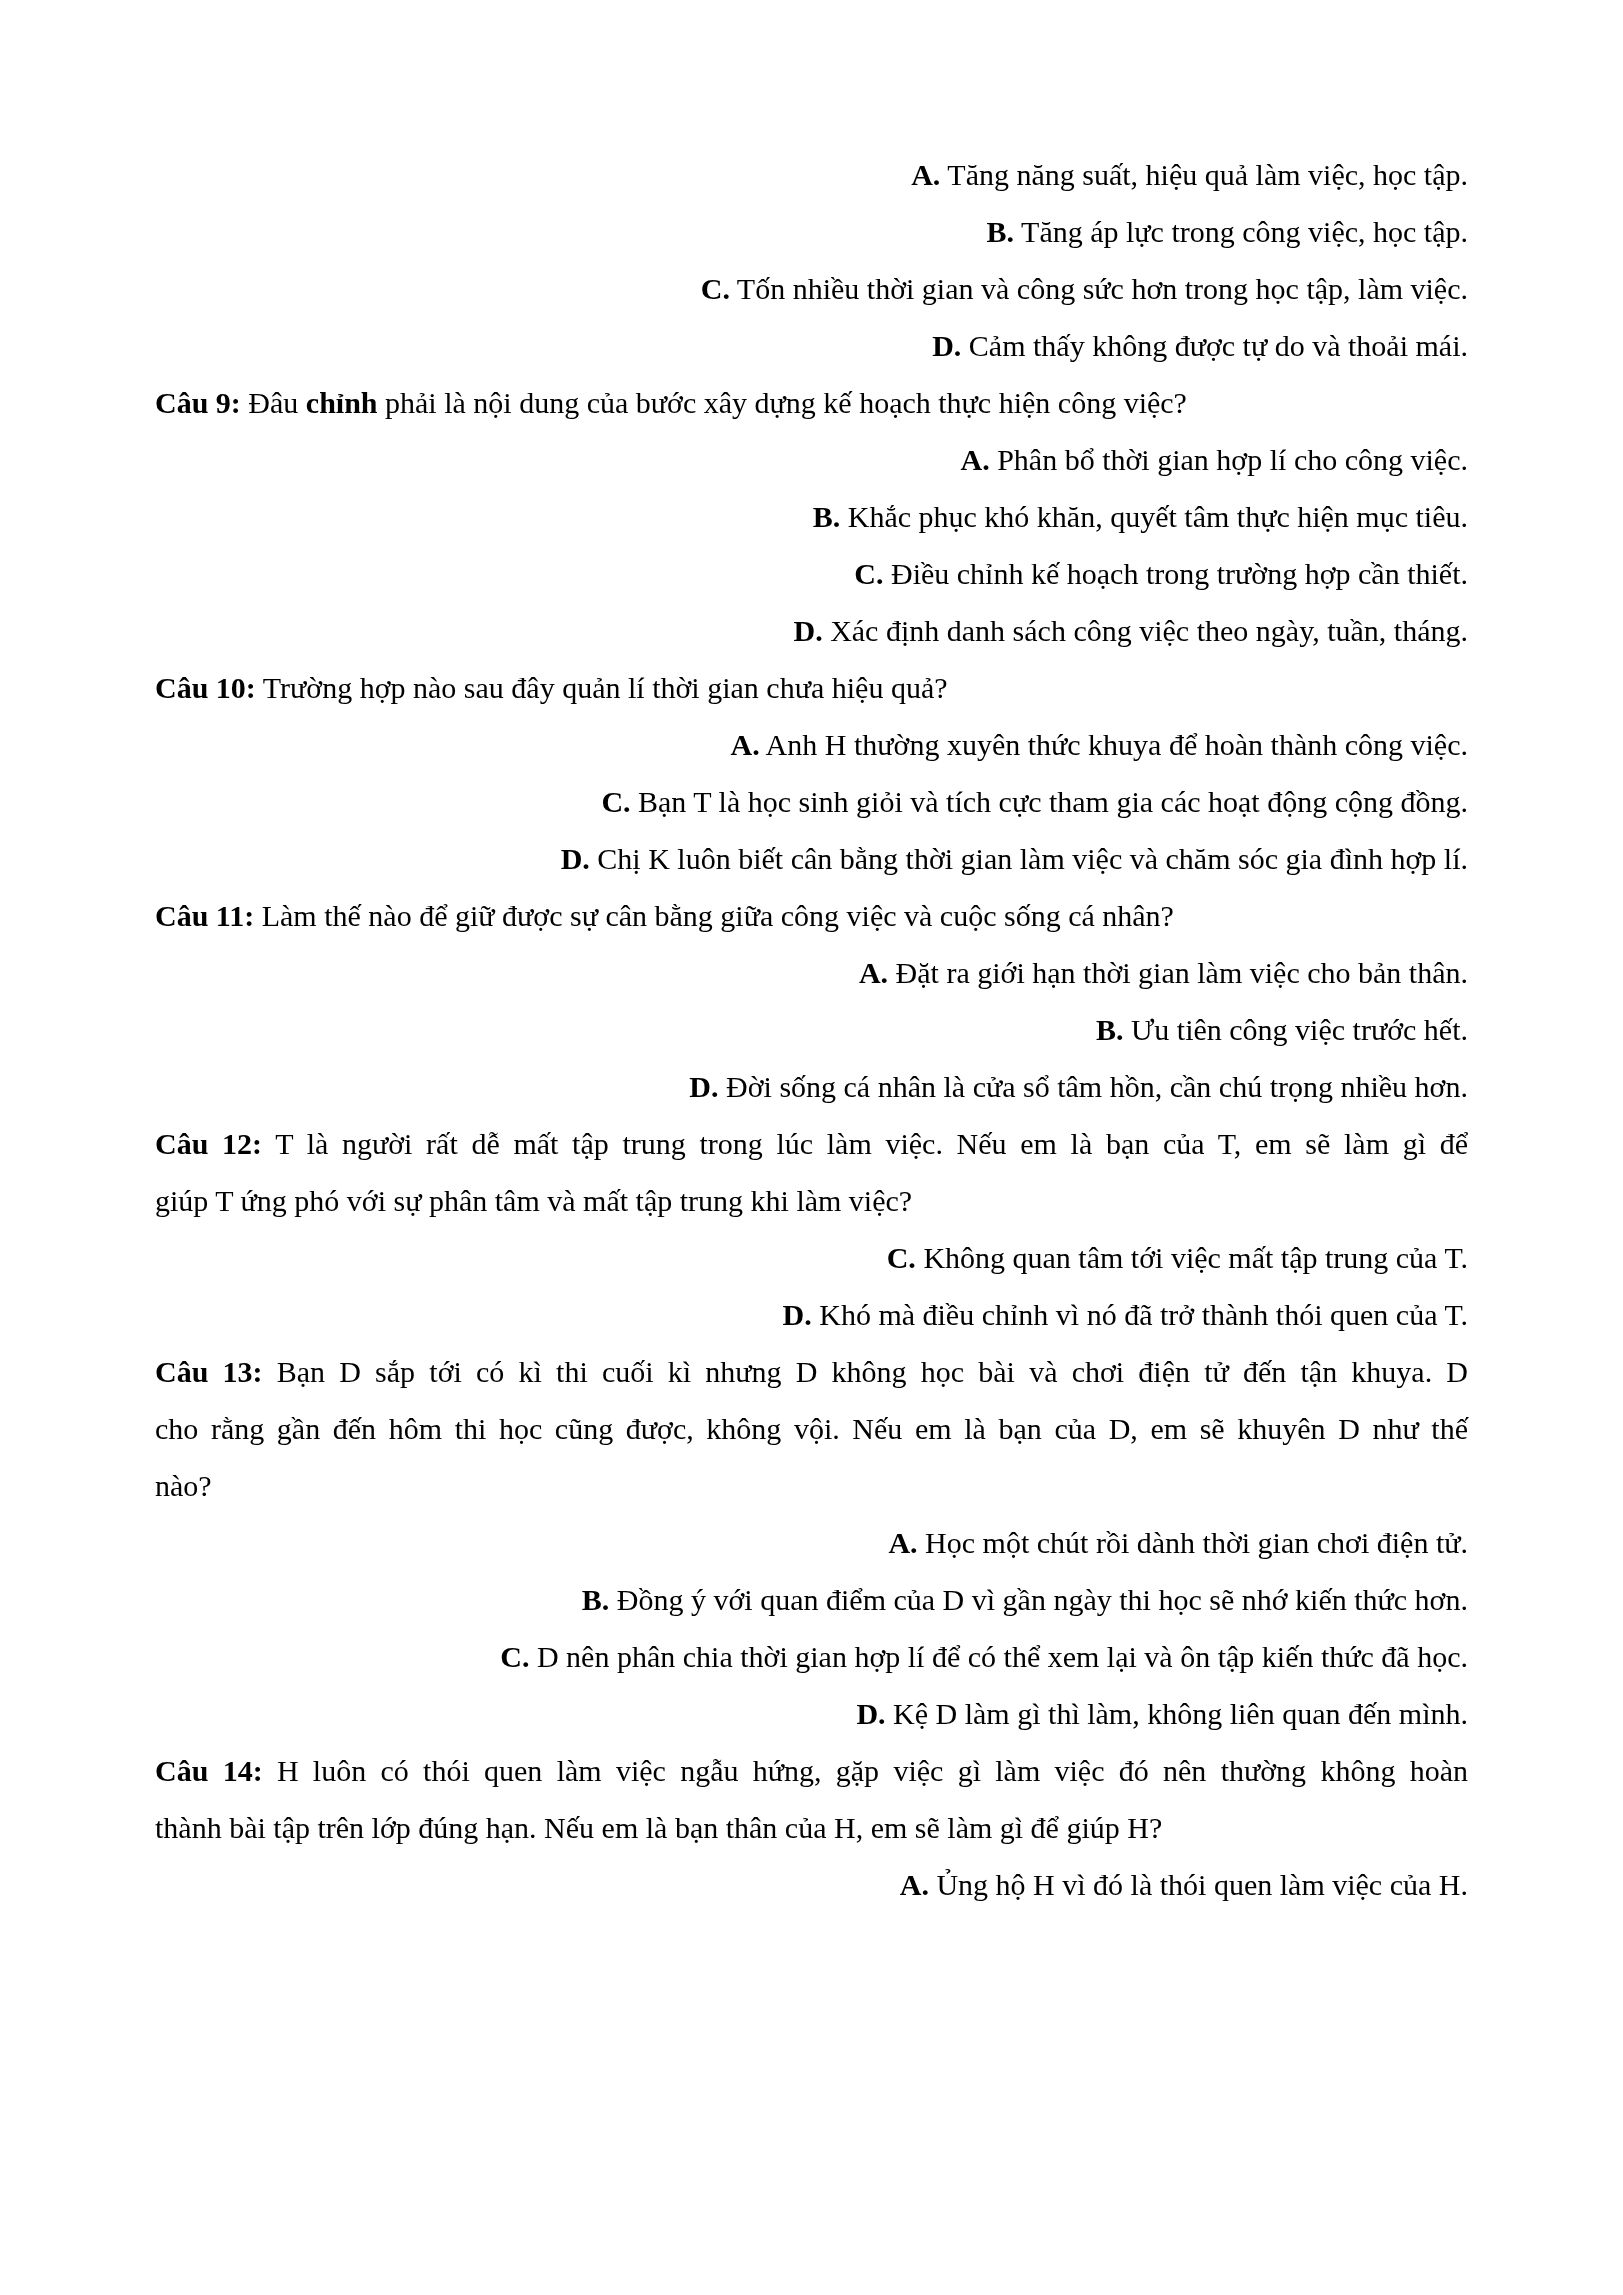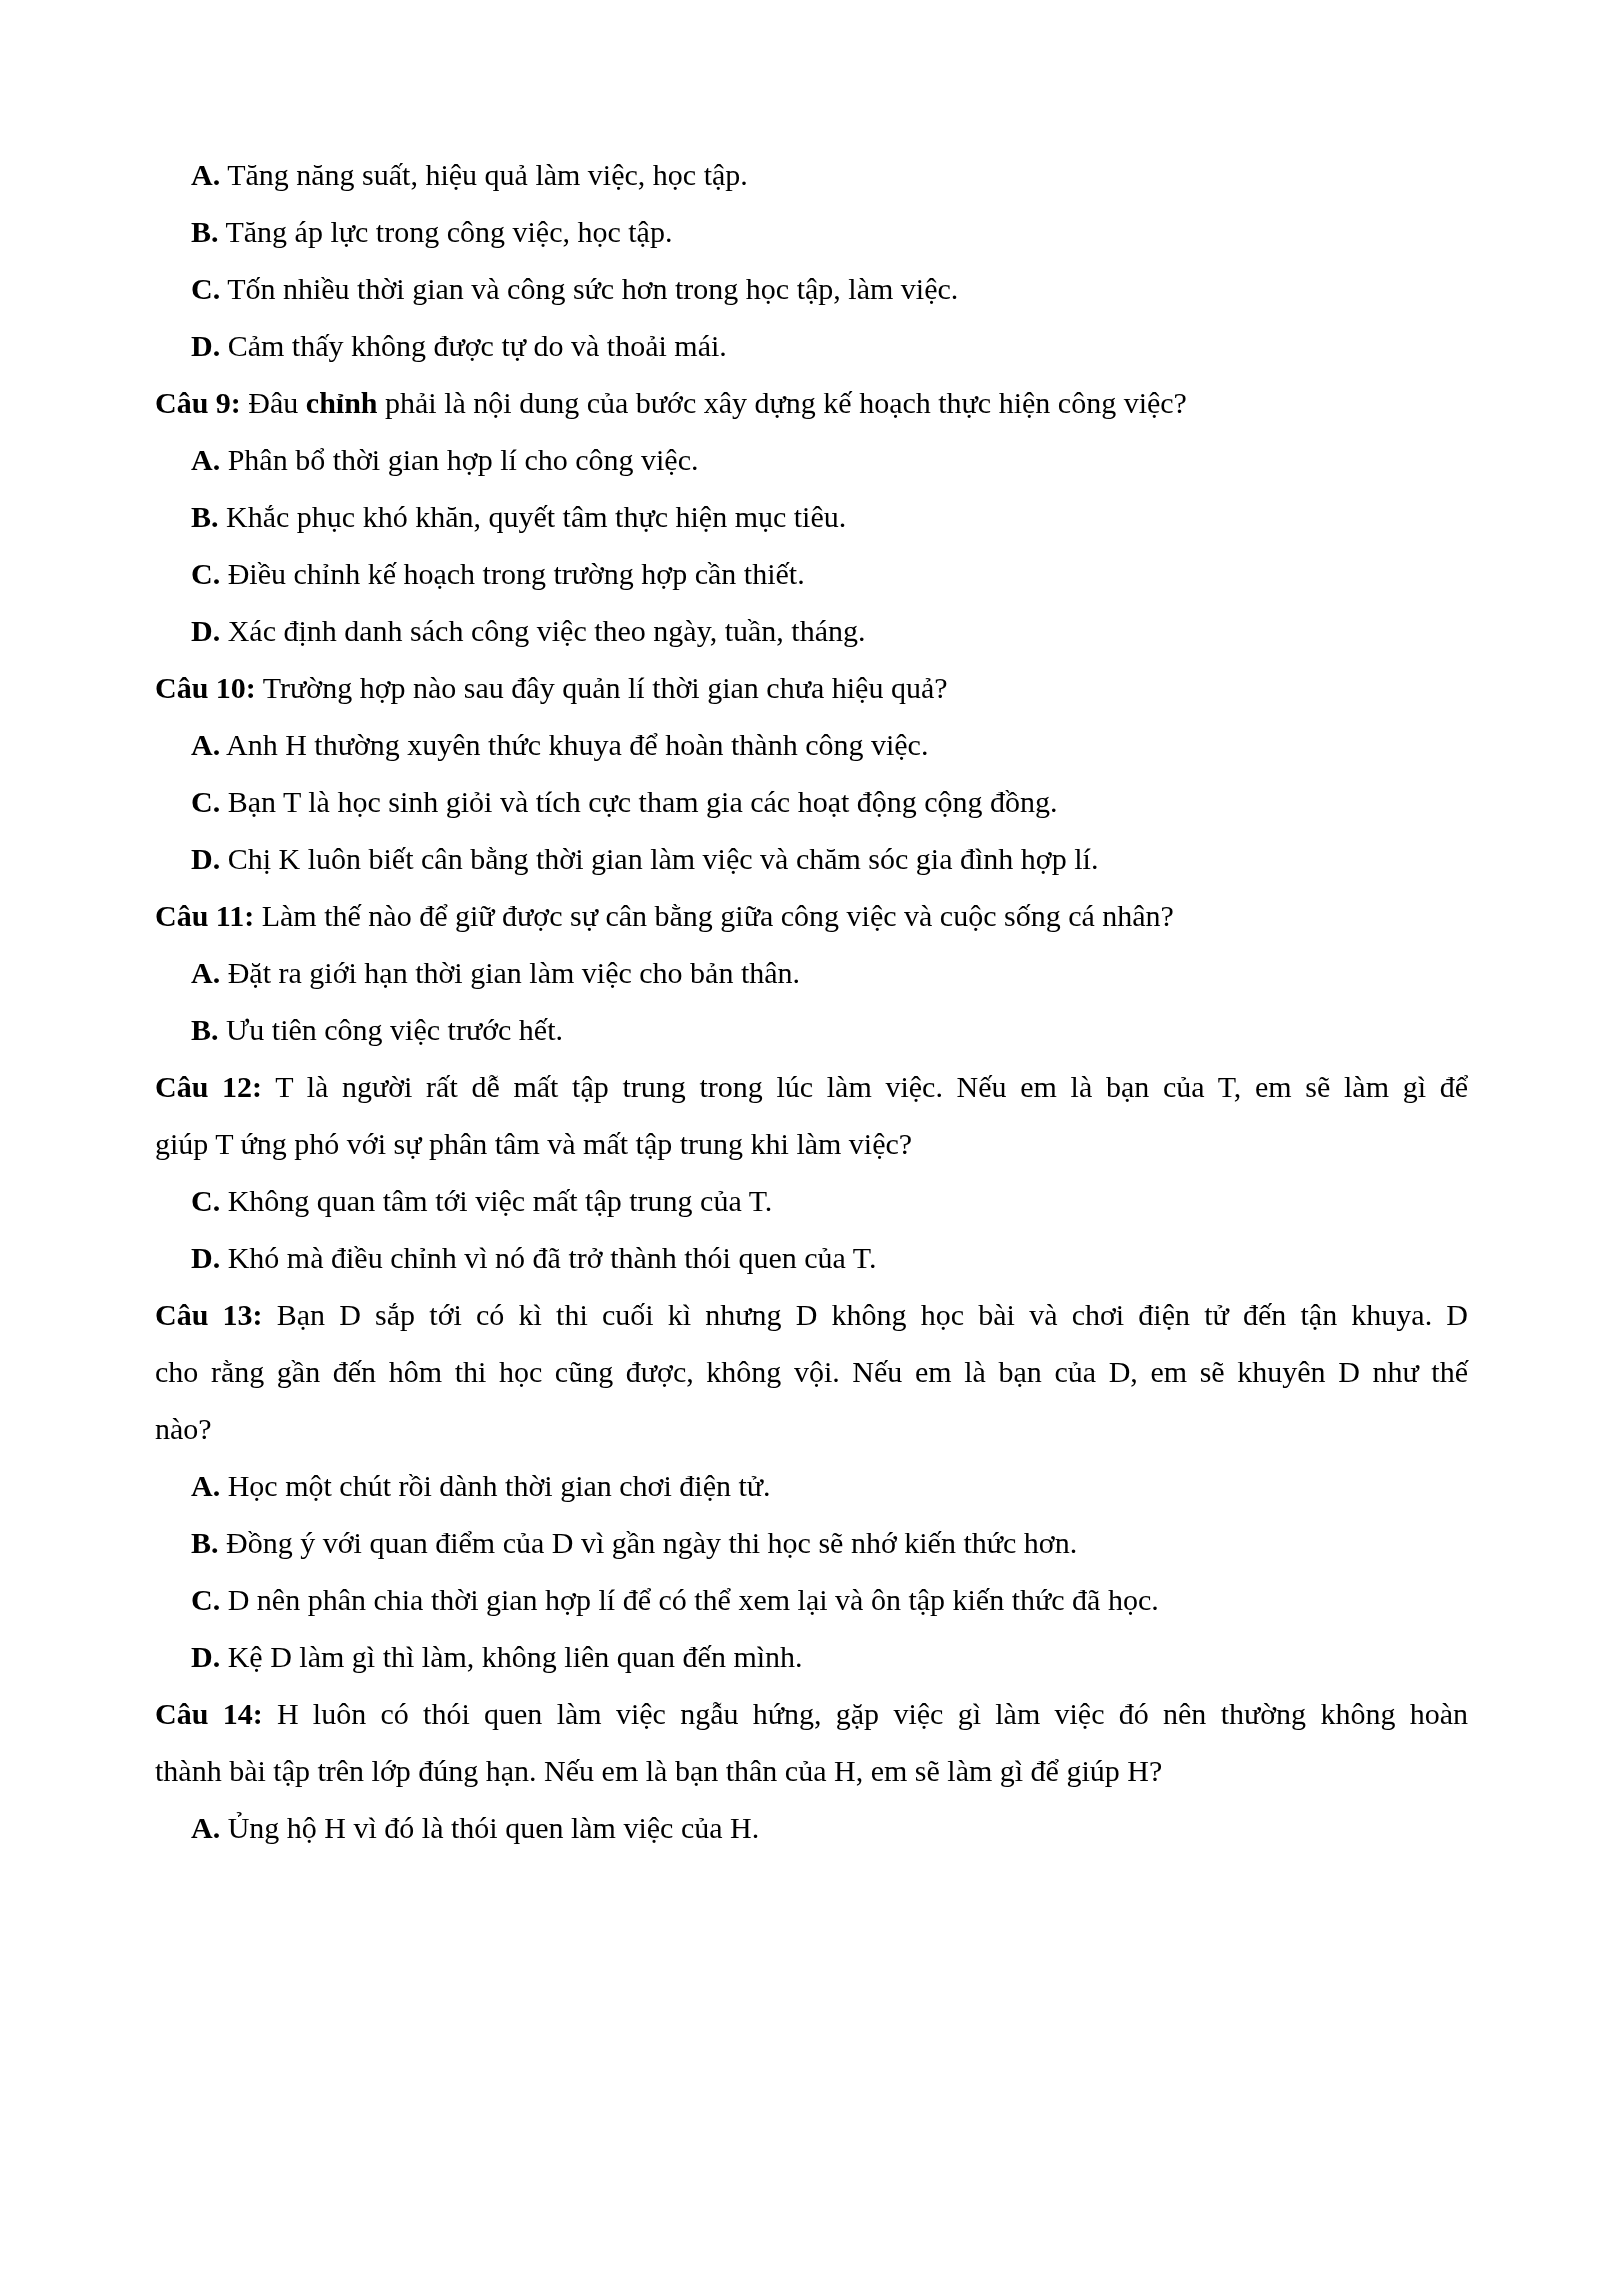--- a/index.html
+++ b/index.html
@@ -23,20 +23,21 @@
   }
   .line {
     height: 57px;
     line-height: 57px;
     font-size: 30px;
     white-space: normal;
     overflow: visible;
   }
   .line.indent {
     padding-left: 36px;
+    text-align: right;
   }
   .line.fill {
     text-align: justify;
     text-align-last: justify;
   }
   .b {
     font-weight: bold;
   }
 </style>
 </head>
@@ -53,20 +54,21 @@
       <div class="line indent"><span class="b">B.</span><span class=""> Khắc phục khó khăn, quyết tâm thực hiện mục tiêu.</span></div>
       <div class="line indent"><span class="b">C.</span><span class=""> Điều chỉnh kế hoạch trong trường hợp cần thiết.</span></div>
       <div class="line indent"><span class="b">D.</span><span class=""> Xác định danh sách công việc theo ngày, tuần, tháng.</span></div>
       <div class="line"><span class="b">Câu 10:</span><span class=""> Trường hợp nào sau đây quản lí thời gian chưa hiệu quả?</span></div>
       <div class="line indent"><span class="b">A.</span><span class=""> Anh H thường xuyên thức khuya để hoàn thành công việc.</span></div>
       <div class="line indent"><span class="b">C.</span><span class=""> Bạn T là học sinh giỏi và tích cực tham gia các hoạt động cộng đồng.</span></div>
       <div class="line indent"><span class="b">D.</span><span class=""> Chị K luôn biết cân bằng thời gian làm việc và chăm sóc gia đình hợp lí.</span></div>
       <div class="line"><span class="b">Câu 11:</span><span class=""> Làm thế nào để giữ được sự cân bằng giữa công việc và cuộc sống cá nhân?</span></div>
       <div class="line indent"><span class="b">A.</span><span class=""> Đặt ra giới hạn thời gian làm việc cho bản thân.</span></div>
       <div class="line indent"><span class="b">B.</span><span class=""> Ưu tiên công việc trước hết.</span></div>
+      <div class="line indent"><span class="b">D.</span><span class=""> Đời sống cá nhân là cửa sổ tâm hồn, cần chú trọng nhiều hơn.</span></div>
       <div class="line fill"><span class="b">Câu 12:</span><span class=""> T là người rất dễ mất tập trung trong lúc làm việc. Nếu em là bạn của T, em sẽ làm gì để</span></div>
       <div class="line"><span class="">giúp T ứng phó với sự phân tâm và mất tập trung khi làm việc?</span></div>
       <div class="line indent"><span class="b">C.</span><span class=""> Không quan tâm tới việc mất tập trung của T.</span></div>
       <div class="line indent"><span class="b">D.</span><span class=""> Khó mà điều chỉnh vì nó đã trở thành thói quen của T.</span></div>
       <div class="line fill"><span class="b">Câu 13:</span><span class=""> Bạn D sắp tới có kì thi cuối kì nhưng D không học bài và chơi điện tử đến tận khuya. D</span></div>
       <div class="line fill"><span class="">cho rằng gần đến hôm thi học cũng được, không vội. Nếu em là bạn của D, em sẽ khuyên D như thế</span></div>
       <div class="line"><span class="">nào?</span></div>
       <div class="line indent"><span class="b">A.</span><span class=""> Học một chút rồi dành thời gian chơi điện tử.</span></div>
       <div class="line indent"><span class="b">B.</span><span class=""> Đồng ý với quan điểm của D vì gần ngày thi học sẽ nhớ kiến thức hơn.</span></div>
       <div class="line indent"><span class="b">C.</span><span class=""> D nên phân chia thời gian hợp lí để có thể xem lại và ôn tập kiến thức đã học.</span></div>

